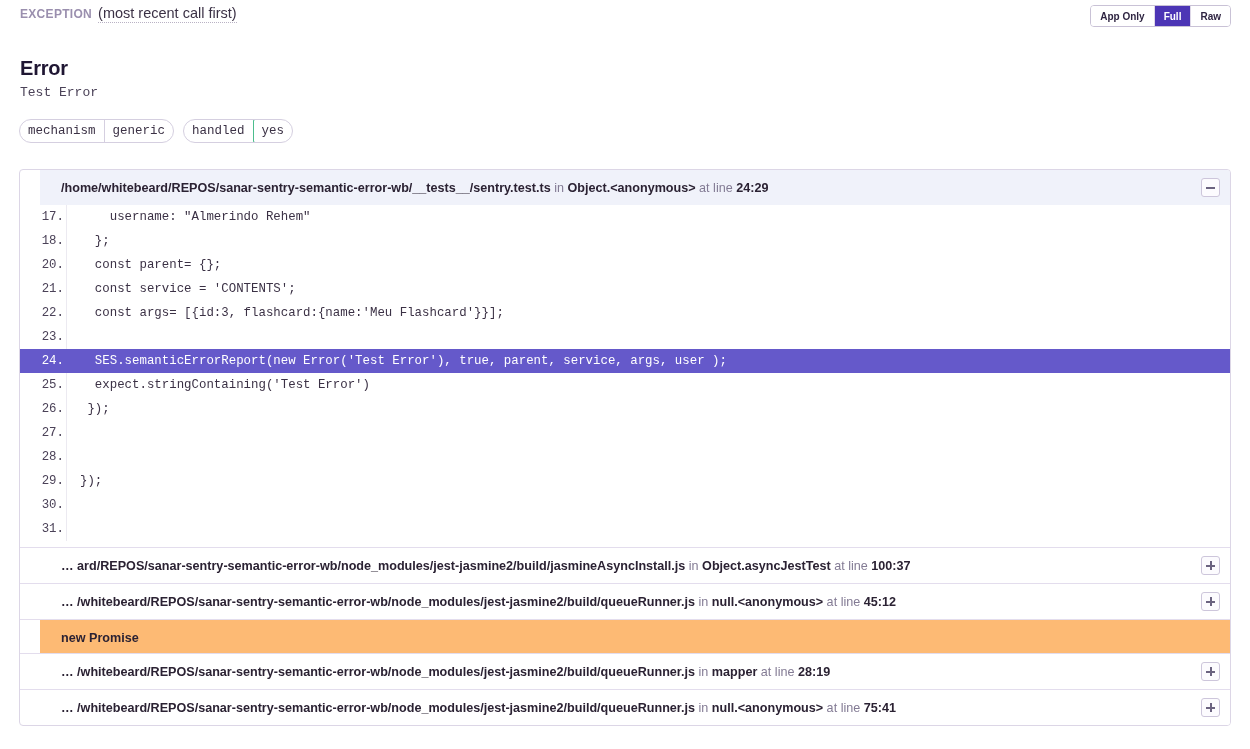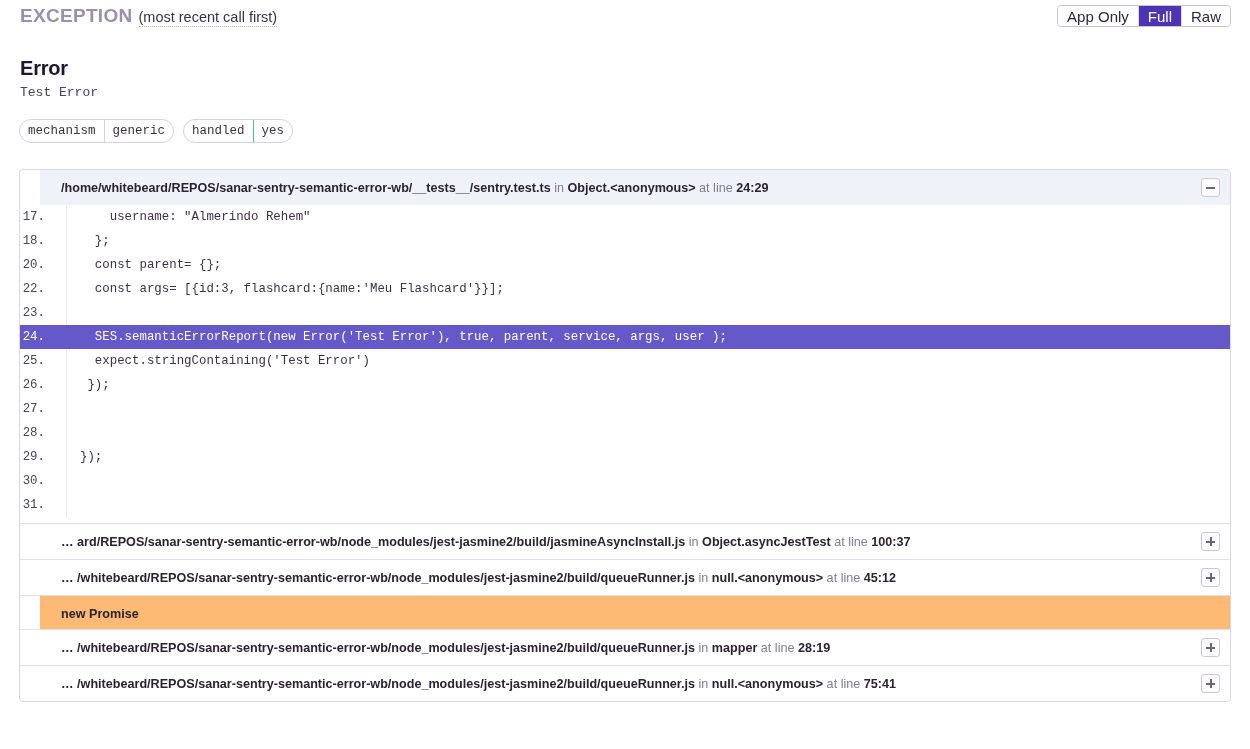--- a/index.html
+++ b/index.html
@@ -12,36 +12,36 @@
     overflow: hidden;
   }
   .page { position: relative; width: 1250px; height: 749px; }
 
   
   .exc-header {
     position: absolute; left: 20px; top: 5px;
     display: flex; align-items: baseline; gap: 6px;
   }
   .exc-title {
-    font-size: 19px; font-weight: bold; letter-spacing: .3px;
+    font-size: 12px; font-weight: bold; letter-spacing: .3px;
     color: #9a8fae; text-transform: uppercase;
   }
   .exc-sub {
     font-size: 14.5px; color: #3b3145; font-weight: normal;
     border-bottom: 1px dotted #b9b2c4; line-height: 1.15;
   }
 
   .seg-group {
     position: absolute; right: 19px; top: 5px;
     display: flex; align-items: stretch;
     border: 1px solid #c9c2d6; border-radius: 4px; overflow: hidden;
     background: #fff; height: 22px;
   }
   .seg-btn {
-    font-size: 15px; font-weight: normal; color: #2f2542;
+    font-size: 10px; font-weight: bold; color: #2f2542;
     padding: 0 9px; display: flex; align-items: center;
     background: #fff; border: none; cursor: pointer;
     border-right: 1px solid #ded8e8;
     font-family: "Liberation Sans", sans-serif;
   }
   .seg-btn:last-child { border-right: none; }
   .seg-btn.active { background: #4c35b5; color: #fff; }
 
   
   .err-title {
@@ -110,21 +110,21 @@
 
   
   .code { background: #fff; padding: 0; }
   .code-line {
     display: flex; align-items: center;
     font-family: "Liberation Mono", monospace;
     font-size: 12.4px; line-height: 24px; height: 24px;
     color: #3b3145;
   }
   .code-line .ln {
-    flex: 0 0 auto; width: 47px; text-align: right; padding-right: 21px;
+    flex: 0 0 auto; width: 47px; text-align: right; padding-right: 2px;
     color: #4b4258; border-right: 1px solid #eceaf1;
     height: 24px; line-height: 24px;
   }
   .code-line .src {
     padding-left: 13px; white-space: pre; overflow: hidden;
   }
   .code-line.hl { background: #6559ca; color: #ffffff; }
   .code-line.hl .ln { color: #ffffff; border-right-color: #6559ca; }
   .code-pad { height: 6px; background: #fff; }
 </style>
@@ -171,20 +171,24 @@
           </div>
           <div class="code-line">
             <span class="ln">18.</span>
             <span class="src">  };</span>
           </div>
           <div class="code-line">
             <span class="ln">20.</span>
             <span class="src">  const parent= {};</span>
           </div>
           <div class="code-line">
+            <span class="ln">21.</span>
+            <span class="src">  const service = 'CONTENTS';</span>
+          </div>
+          <div class="code-line">
             <span class="ln">22.</span>
             <span class="src">  const args= [{id:3, flashcard:{name:'Meu Flashcard'}}];</span>
           </div>
           <div class="code-line">
             <span class="ln">23.</span>
             <span class="src"></span>
           </div>
           <div class="code-line hl">
             <span class="ln">24.</span>
             <span class="src">  SES.semanticErrorReport(new Error('Test Error'), true, parent, service, args, user );</span>

